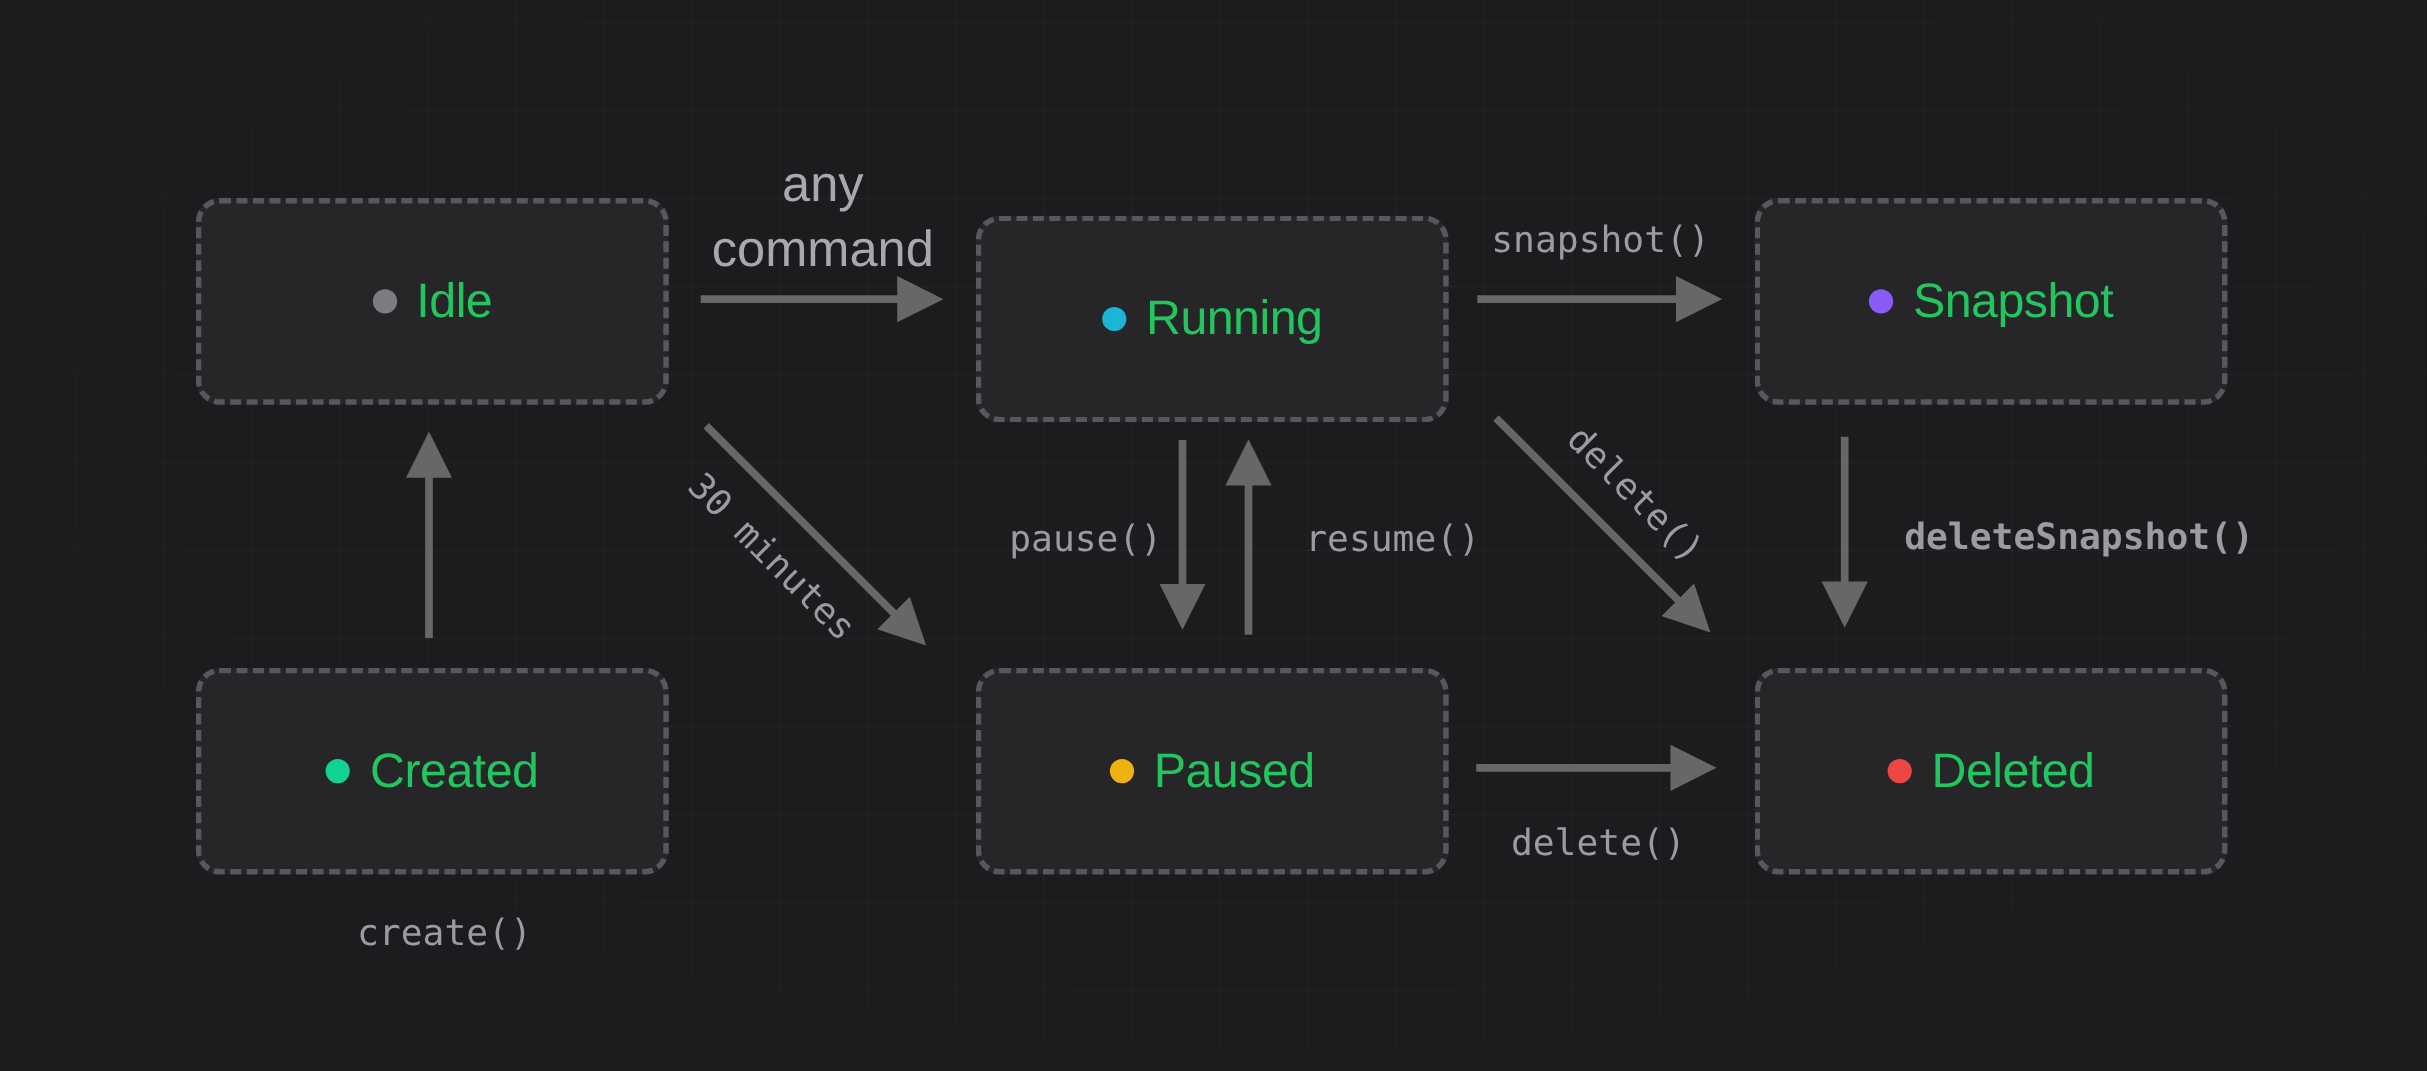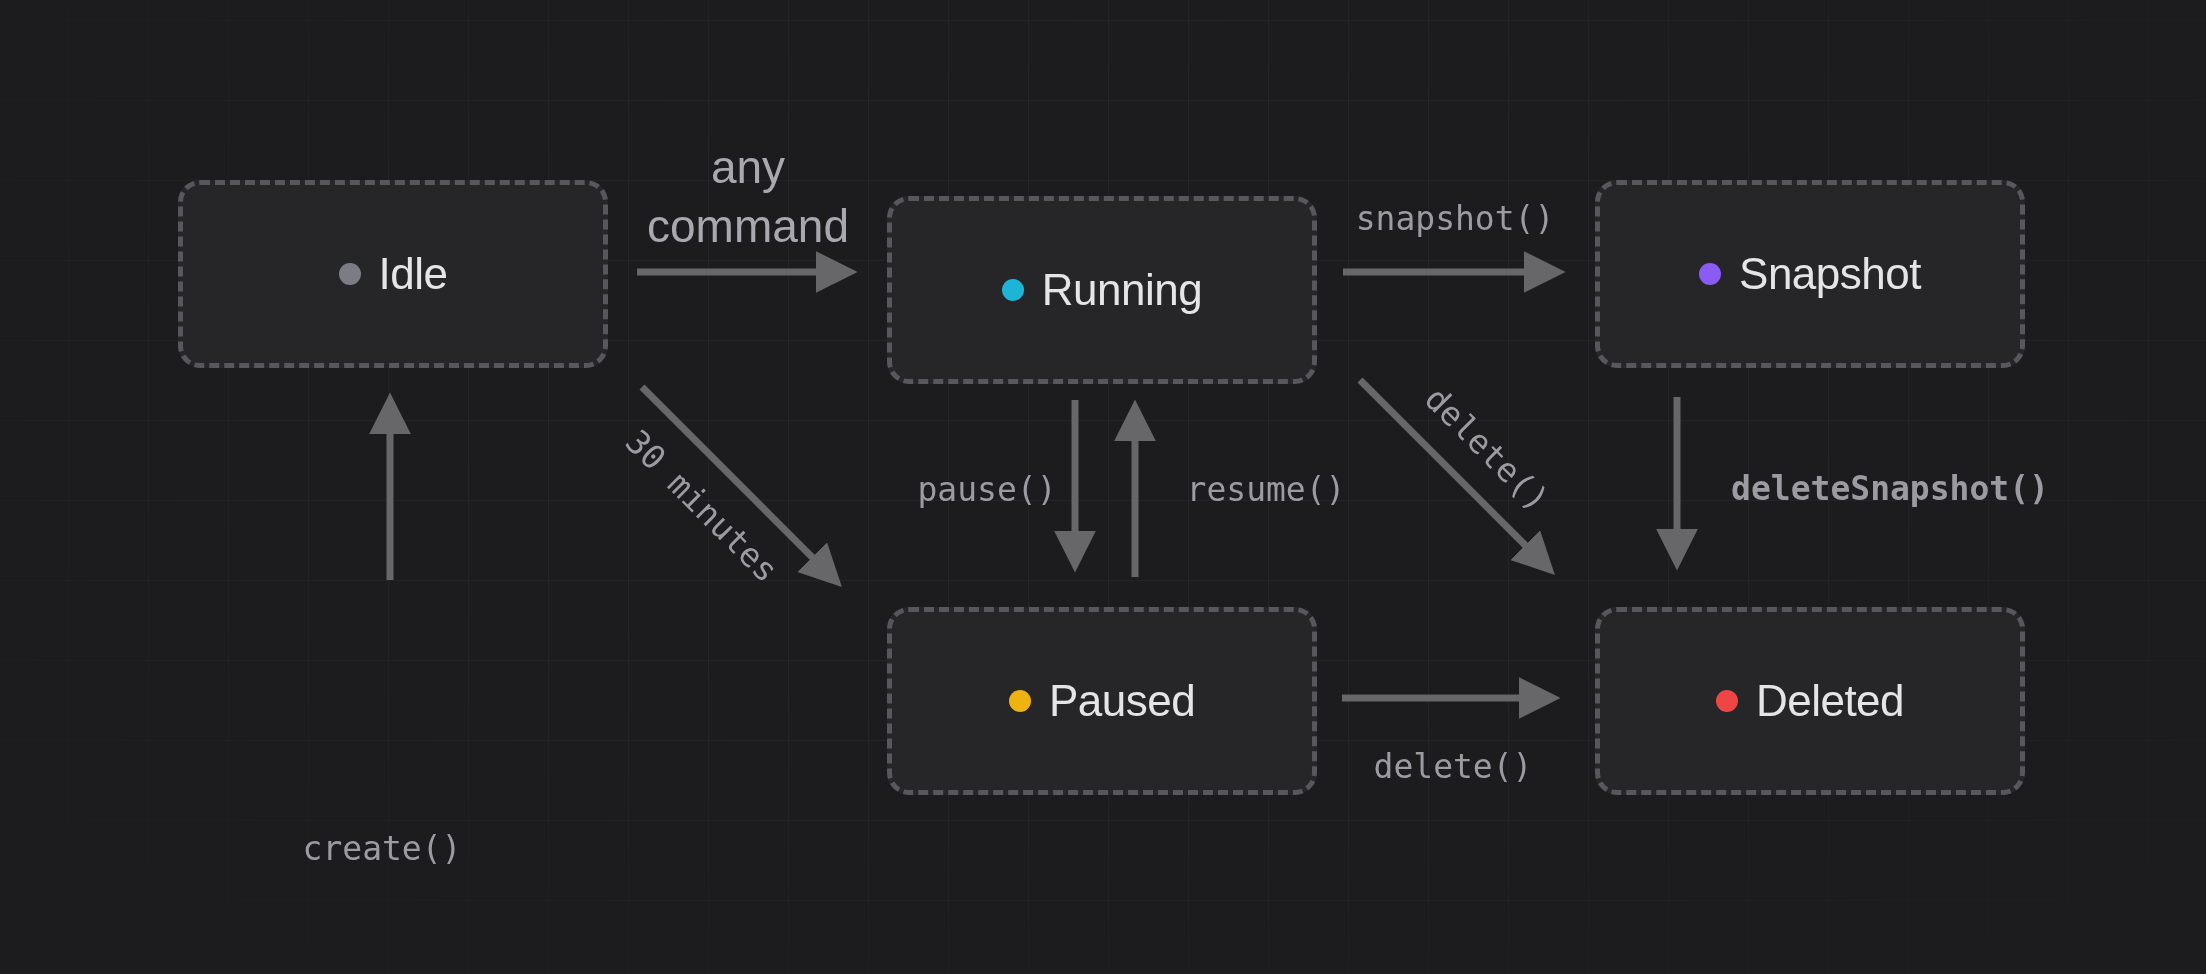--- a/index.html
+++ b/index.html
@@ -46,21 +46,21 @@
     justify-content: center;
     gap: 18px;
   }
   .dot {
     width: 22px;
     height: 22px;
     border-radius: 50%;
     flex: 0 0 auto;
   }
   .state-label {
-    color: #e5e5e5;
+    color: #22c55e;
     font-size: 44px;
     font-weight: 500;
     letter-spacing: -0.5px;
     white-space: nowrap;
   }
   .edge-label {
     position: absolute;
     transform: translate(-50%, -50%);
     white-space: nowrap;
     text-align: center;
@@ -117,36 +117,40 @@
   <div class="state" style="left:887px; top:196px;text-align:right;">
     <span class="dot" style="background: rgb(28, 181, 214);"></span>
     <span class="state-label">Running</span>
   </div>
 
   <div class="state" style="left:1595px; top:180px;">
     <span class="dot" style="background: rgb(138, 92, 245);"></span>
     <span class="state-label">Snapshot</span>
   </div>
 
+  <div class="state" style="left:178px; top:607px;">
+    <span class="dot" style="background: rgb(16, 211, 148);"></span>
+    <span class="state-label">Created</span>
+  </div>
 
   <div class="state" style="left:887px; top:607px;">
     <span class="dot" style="background: rgb(239, 179, 16);"></span>
     <span class="state-label">Paused</span>
   </div>
 
   <div class="state" style="left:1595px; top:607px;">
     <span class="dot" style="background: rgb(238, 69, 69);"></span>
     <span class="state-label">Deleted</span>
   </div>
 
   <div class="edge-label sans" style="left:748px; top:197px;">any command</div>
 
   <div class="edge-label mono" style="left:1455px; top:218px;">snapshot()</div>
 
-  <div class="edge-label mono" style="left:382px; top:848px;">create()</div>
+  <div class="edge-label mono" style="left:404px; top:848px;">create()</div>
 
   <div class="edge-label mono rot45" style="left:702px; top:506px;">30 minutes</div>
 
   <div class="edge-label mono" style="left:943px; top:489px;margin-left:44px;">pause()</div>
 
   <div class="edge-label mono" style="left:1266px; top:489px;">resume()</div>
 
   <div class="edge-label mono rot45" style="left:1487px; top:449px;">delete()</div>
 
   <div class="edge-label mono" style="left:1890px; top:488px;font-weight:bold;">deleteSnapshot()</div>

